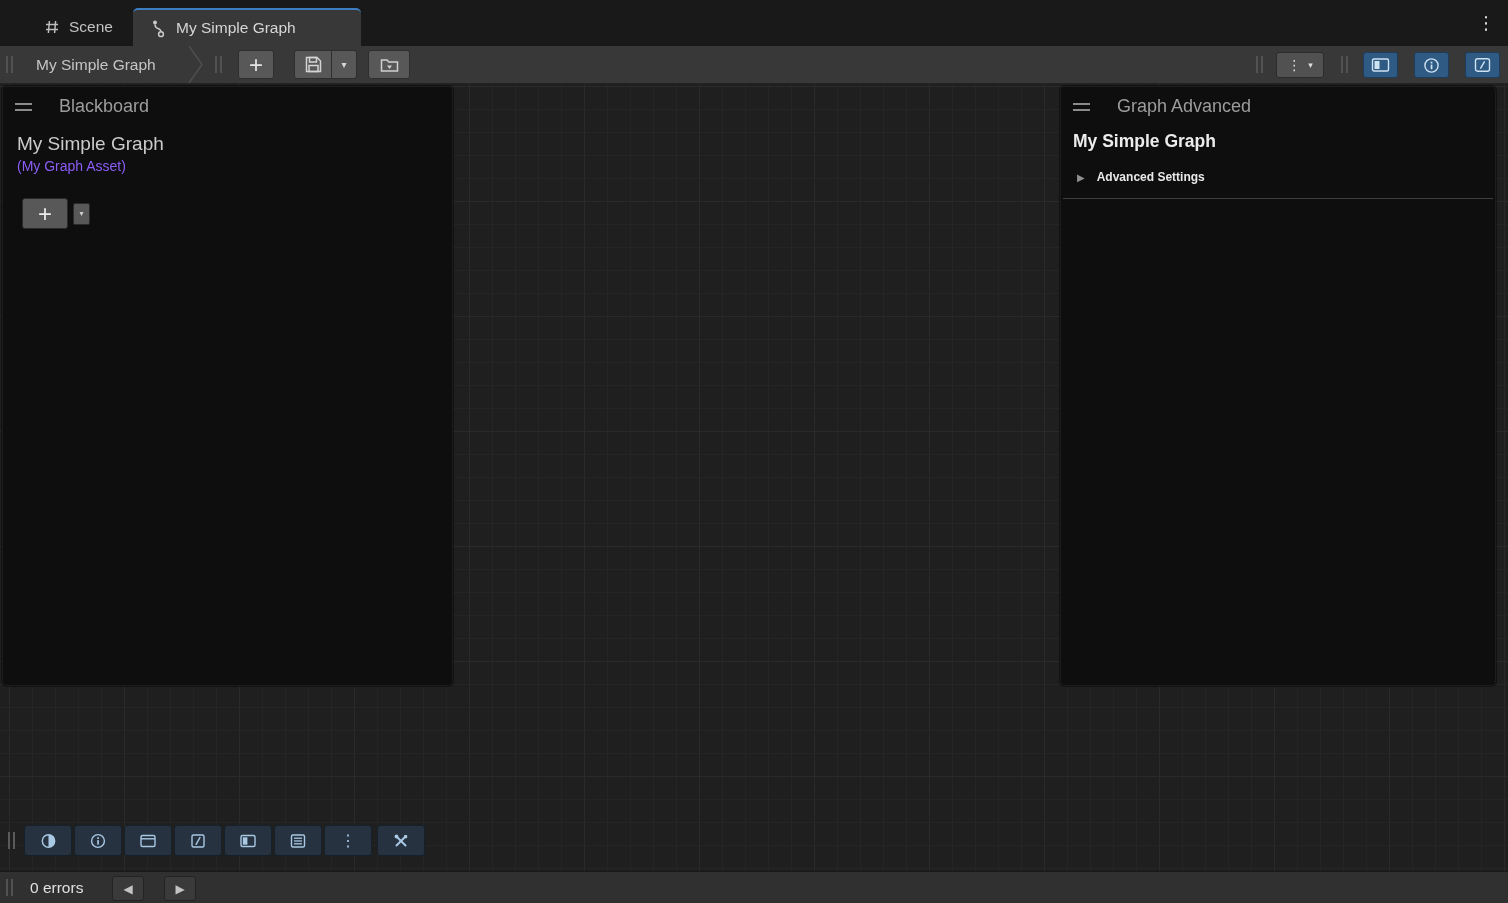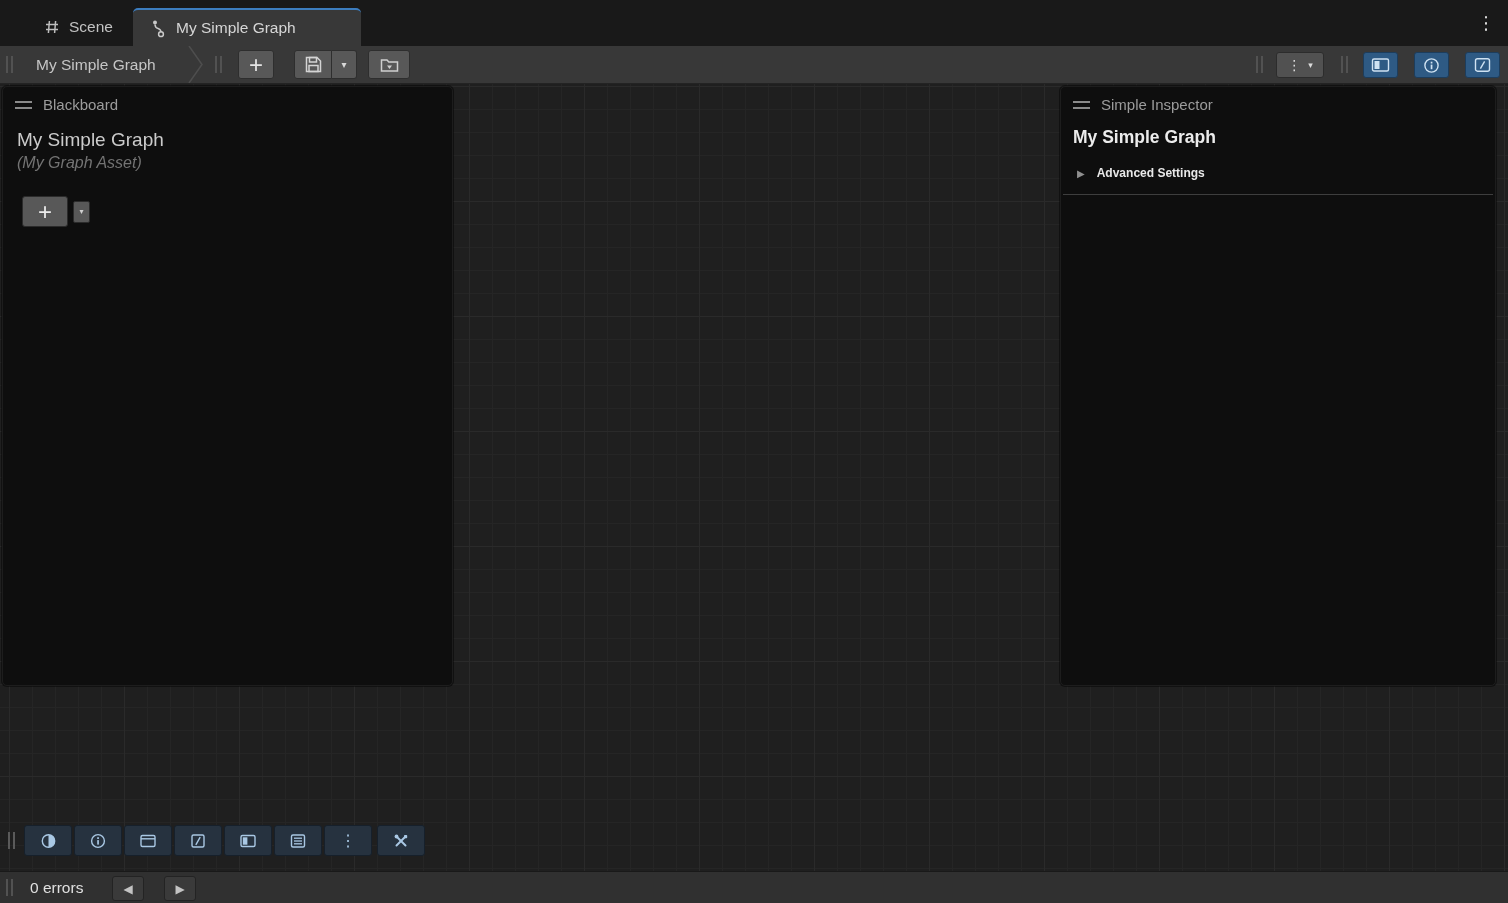--- a/index.html
+++ b/index.html
@@ -100,32 +100,32 @@
     background-position: 9px 2px, 9px 2px, 9px 2px, 9px 2px;
   }
 
   
   .panel {
     position: absolute; background: #0e0e0e;
     border: 1px solid #1d1d1d; border-radius: 5px;
     box-shadow: 0 0 0 1px rgba(0,0,0,0.45);
   }
   .panel-header {
-    display: flex; align-items: center; gap: 11px;
+    display: flex; align-items: center; gap: 27px;
     padding: 9px 12px 6px 12px;
-    color: #9c9c9c; font-size: 15px;
+    color: #9c9c9c; font-size: 18px;
   }
   .eq-handle {
     width: 17px; height: 8px;
     border-top: 2px solid #8b8b8b; border-bottom: 2px solid #8b8b8b;
     flex: 0 0 auto;
   }
   .blackboard { left: 2px; top: 2px; width: 451px; height: 600px; }
   .bb-title { padding: 10px 14px 0 14px; color: #cbcbcb; font-size: 19px; }
-  .bb-subtitle { padding: 3px 14px 0 14px; color: #737373; font-size: 16px; font-style: italic; }
+  .bb-subtitle { padding: 3px 14px 0 14px; color: #8b5cf6; font-size: 14px; }
   .bb-addrow { display: flex; align-items: center; margin: 24px 0 0 19px; }
   .bb-add {
     width: 46px; height: 31px; background: #585858;
     border: 1px solid #2b2b2b; border-radius: 3px;
     color: #ececec; font-size: 24px; font-weight: 300; line-height: 1;
     display: flex; align-items: center; justify-content: center;
   }
   .bb-add-drop {
     width: 17px; height: 22px; margin-left: 5px;
     background: #585858; border: 1px solid #2b2b2b; border-radius: 2px;
@@ -295,21 +295,21 @@
       <div class="bb-subtitle">(My Graph Asset)</div>
       <div class="bb-addrow">
         <button class="bb-add">+</button>
         <button class="bb-add-drop">▾</button>
       </div>
     </div>
 
     <div class="panel inspector">
       <div class="panel-header">
         <span class="eq-handle"></span>
-        <span>Simple Inspector</span>
+        <span>Graph Advanced</span>
       </div>
       <div class="insp-title">My Simple Graph</div>
       <div class="insp-foldout">
         <span class="tri">▶</span>
         <span class="lbl">Advanced Settings</span>
       </div>
     </div>
 
     <div class="bottom-toolbar">
       <span class="vhandle2"></span>

